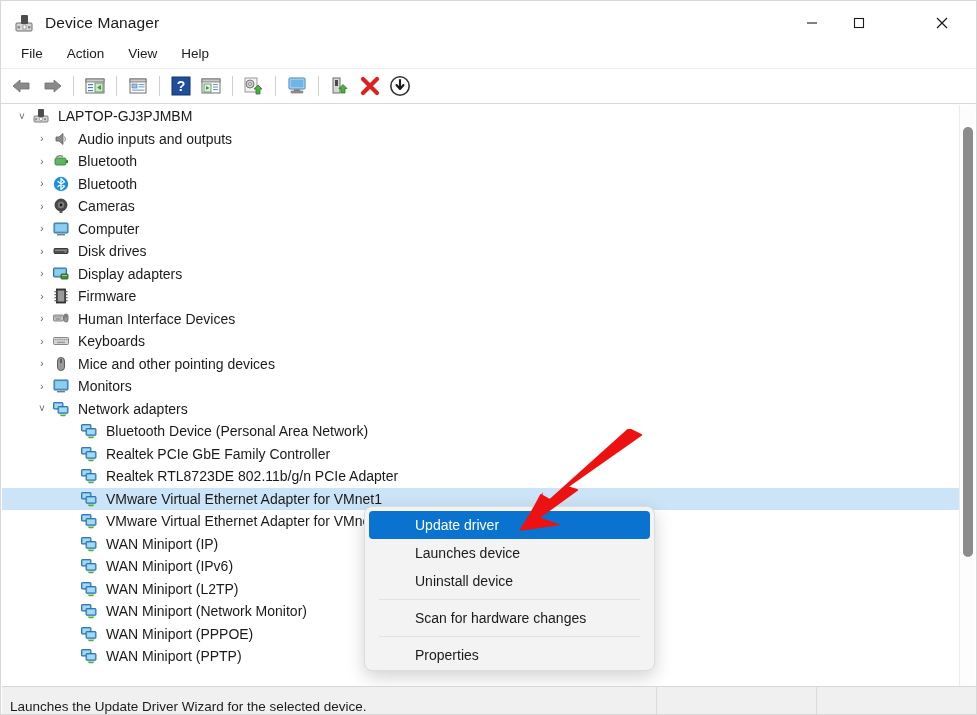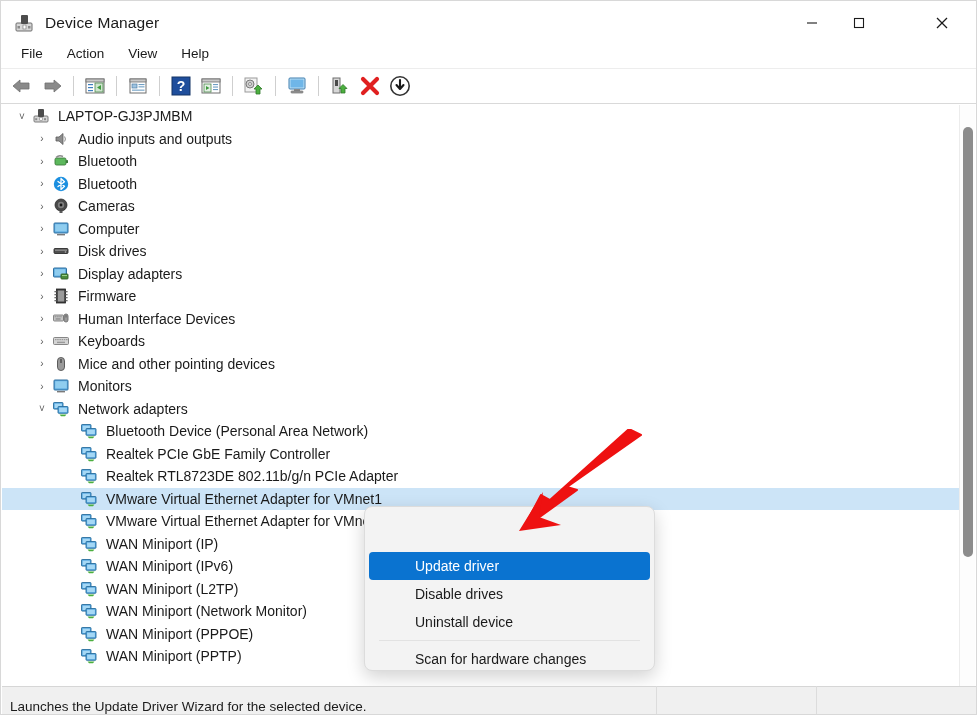--- a/index.html
+++ b/index.html
@@ -136,21 +136,21 @@
     box-shadow: 0 6px 18px rgba(0,0,0,0.18);
     padding: 4px 0 0 0;
     overflow: hidden;
   }
   .ctx-item {
     height: 28px; display: flex; align-items: center;
     font-size: 14px; color: #1a1a1a;
     padding-left: 46px; margin: 0 4px;
     border-radius: 4px;
   }
-  .ctx-item.hl { background: #0a73d0; color: #ffffff; margin-top: 41px; }
+  .ctx-item.hl { background: #0a73d0; color: #ffffff; }
   .ctx-item.bold { font-weight: normal; }
   .ctx-sep {
     height: 1px; background: #e2e2e2;
     margin: 4px 14px 4px 14px;
   }
 
   
   #arrow { position: absolute; left: 480px; top: 428px; pointer-events: none; }
 </style>
 </head>
@@ -616,21 +616,21 @@
     </div>
 
   </div>
 
   <div id="vscroll">
     <div id="vthumb"></div>
   </div>
 
   <div id="ctxmenu">
     <div class="ctx-item hl">Update driver</div>
-    <div class="ctx-item">Disable drives</div>
+    <div class="ctx-item">Launches device</div>
     <div class="ctx-item">Uninstall device</div>
     <div class="ctx-sep"></div>
     <div class="ctx-item">Scan for hardware changes</div>
     <div class="ctx-sep"></div>
     <div class="ctx-item bold">Properties</div>
   </div>
 
   <svg id="arrow" width="180" height="110" viewBox="0 0 180 110">
     <path d="M160 6 L86 58 L96 61 L42 100 L60 66 L69 71 L148 0 Z" fill="#ee1111" stroke="#ee1111" stroke-width="2" stroke-linejoin="round"></path>
     <path d="M38 102 L62 63 L58 88 L80 96 Z" fill="#ee1111"></path>

